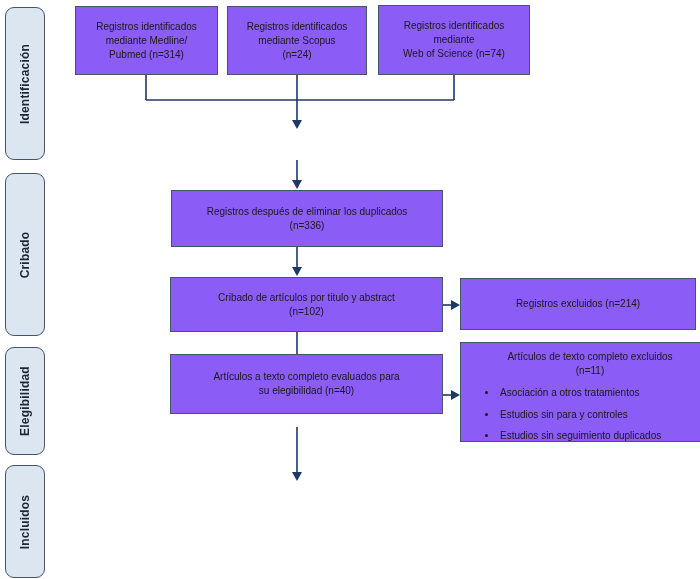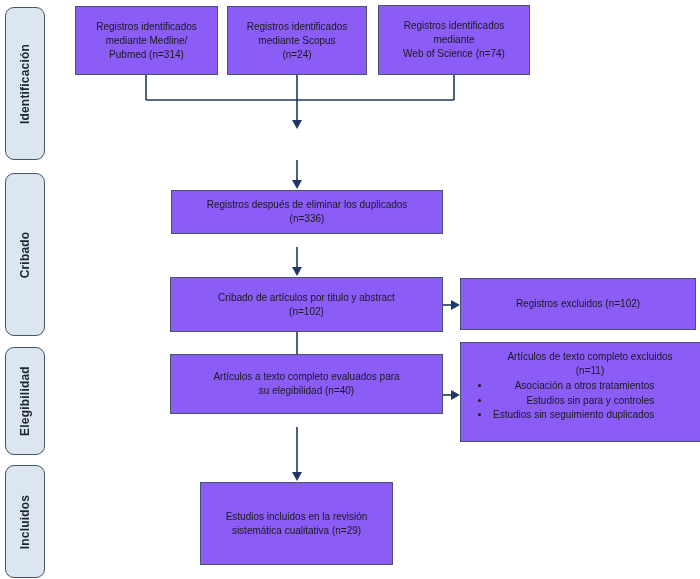--- a/index.html
+++ b/index.html
@@ -53,21 +53,21 @@
     padding:7px 6px 4px 6px;
   }
   .ftitle{white-space:pre-line;text-align:center;width:100%;}
   ul.reasons{
     margin:1px 0 0 0;
     padding-left:24px;
     text-align:left;
     align-self:flex-start;
     list-style:disc;
   }
-  ul.reasons li{margin:0;padding:0 0 1px 2px;line-height:1.35;text-align:right;}
+  ul.reasons li{margin:7px;padding:0 0 1px 2px;line-height:1.35;}
   svg.arrows{position:absolute;left:0;top:0;pointer-events:none;}
 </style>
 </head>
 <body>
 
 <div class="canvas">
 
   <div class="sbox" style="top:7px;height:153px;">
     <span class="stxt">Identificación</span>
   </div>
@@ -114,44 +114,40 @@
     <span class="btxt">Registros identificados
 mediante Scopus
 (n=24)</span>
   </div>
   <div class="fbox" style="left:378px;top:5px;width:152px;height:70px;">
     <span class="btxt">Registros identificados
 mediante
 Web of Science (n=74)</span>
   </div>
 
-  <div class="fbox" style="left:171px;top:190px;width:272px;height:44px;">
+  <div class="fbox" style="left:171px;top:190px;width:272px;height:57px;">
     <span class="btxt">Registros después de eliminar los duplicados
 (n=336)</span>
   </div>
   <div class="fbox" style="left:170px;top:277px;width:273px;height:55px;">
     <span class="btxt">Cribado de artículos por titulo y abstract
 (n=102)</span>
   </div>
   <div class="fbox" style="left:460px;top:278px;width:236px;height:52px;">
-    <span class="btxt">Registros excluidos (n=102)</span>
+    <span class="btxt">Registros excluidos (n=214)</span>
   </div>
 
   <div class="fbox" style="left:170px;top:354px;width:273px;height:60px;">
     <span class="btxt">Artículos a texto completo evaluados para
 su elegibilidad (n=40)</span>
   </div>
   <div class="fbox fbox-list" style="left:460px;top:342px;width:260px;height:100px;">
     <div class="ftitle">Artículos de texto completo excluidos
 (n=11)</div>
     <ul class="reasons">
       <li>Asociación a otros tratamientos</li>
       <li>Estudios sin para y controles</li>
       <li>Estudios sin seguimiento duplicados</li>
     </ul>
   </div>
 
-  <div class="fbox" style="left:200px;top:482px;width:193px;height:83px;">
-    <span class="btxt">Estudios incluidos en la revisión
-sistemática cualitativa (n=29)</span>
-  </div>
 
 </div>
 
 </body></html>

